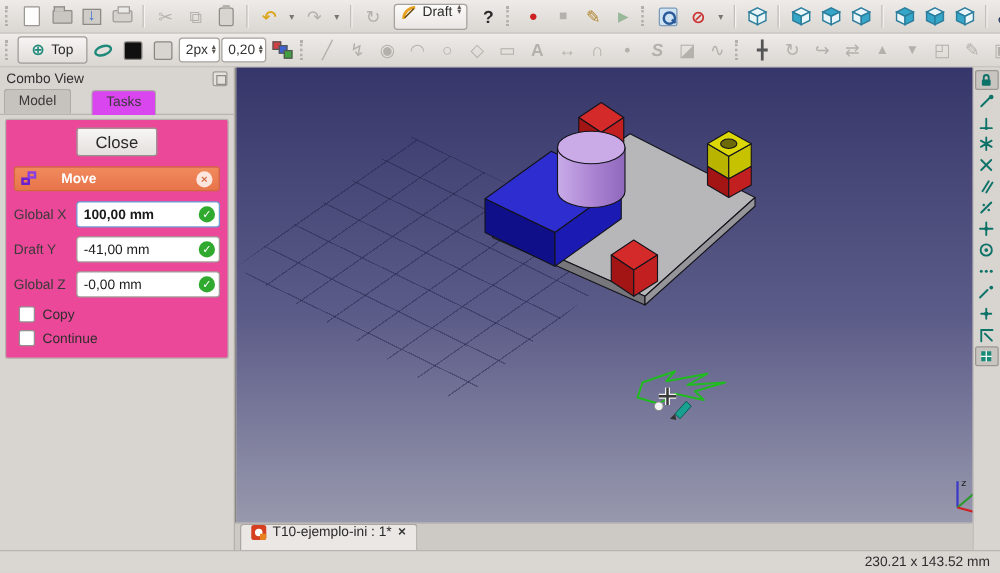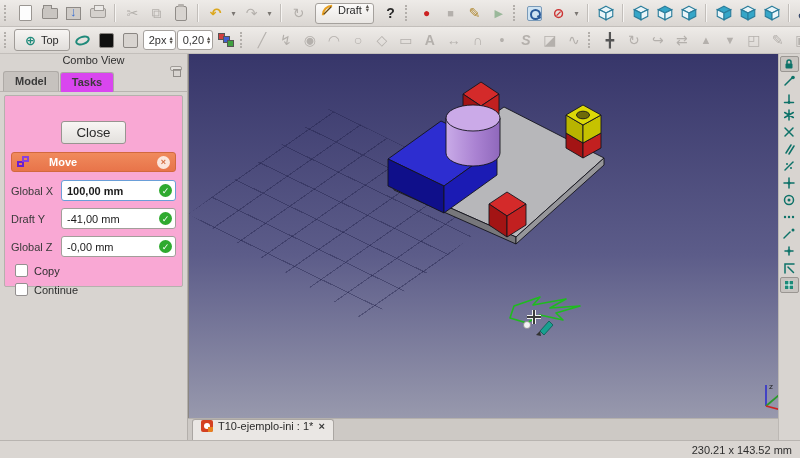--- a/index.html
+++ b/index.html
@@ -38,27 +38,27 @@
   .ag i { position:absolute; width:7px; height:7px; border:1px solid #555; }
 
   .cube { width:18px; height:18px; }
   .cube polygon { fill:#eaf5f9; stroke:#2c7e9c; stroke-width:1; }
   .hl-t .ft { fill:#35a6c8; } .hl-l .fl { fill:#35a6c8; } .hl-r .fr { fill:#35a6c8; }
   .hl-tr .ft, .hl-tr .fr { fill:#35a6c8; } .hl-lr .fl, .hl-lr .fr { fill:#35a6c8; }
 
   
   .main { display:flex; height:386px; }
   .panel { width:188px; background:#d8d4d0; border-right:1px solid #b3afab; display:flex; flex-direction:column; }
-  .panel-title { display:flex; align-items:center; height:17px; padding:0 5px; color:#2e2e2e;flex-direction:column; }
+  .panel-title { display:flex; align-items:center; height:17px; padding:0 5px; color:#2e2e2e; }
   .dockbtn { margin-left:auto; width:12px; height:12px; border:1px solid #a09c98; background:#e4e1dd; border-radius:2px; position:relative; }
   .dockbtn::before { content:""; position:absolute; left:2px; top:2px; width:6px; height:6px; border:1px solid #908c88; }
-  .tabs { display:flex; align-items:flex-end; height:21px; padding-left:3px; gap:1px; border-bottom:1px solid #b8b4b0;font-weight:bold; }
+  .tabs { display:flex; align-items:flex-end; height:21px; padding-left:3px; gap:16px; border-bottom:1px solid #b8b4b0; }
   .tab { padding:3px 11px 4px; border:1px solid #aeaaa6; border-bottom:none; border-radius:3px 3px 0 0; background:#c6c2be; color:#3a3a3a; }
   .tab.active { background:#d946ef; position:relative; top:1px;text-align:right; }
-  .task-box { margin:3px 4px; background:#f9a8d4; border:1px solid #b5b1ad; border-radius:2px; height:192px; padding:25px 6px; }
+  .task-box { margin:3px 4px; background:#ec4899; border:1px solid #b5b1ad; border-radius:2px; height:192px; padding:6px 6px; }
   .close-row { display:flex; justify-content:center; margin-bottom:8px; }
   .gtk-btn { padding:3px 14px; border:1px solid #989490; border-radius:3px; background:linear-gradient(#f8f6f4,#e3e0dd); color:#2a2a2a; }
   .move-hdr { display:flex; align-items:center; gap:18px; height:20px; padding:0 5px; border-radius:3px; background:linear-gradient(#f08a5c,#e8744a); border:1px solid #d2693e; color:#fff; font-weight:bold; margin-bottom:8px; }
   .mv-ico { position:relative; width:14px; height:13px; }
   .mv-ico i { position:absolute; width:7px; height:6px; border:2px solid #6a1fd0; }
   .mv-ico i:last-child { left:5px; top:0; border-color:#8a3fe0; }
   .mv-ico i:first-child { left:0; top:5px; }
   .hdr-x { margin-left:auto; width:13px; height:13px; border-radius:50%; background:rgba(255,255,255,.8); color:#d2693e; font-size:9px; font-weight:bold; display:flex; align-items:center; justify-content:center; }
   .frow { display:flex; align-items:center; margin-bottom:7px; }
   .frow label { width:50px; color:#3a3a3a; }

